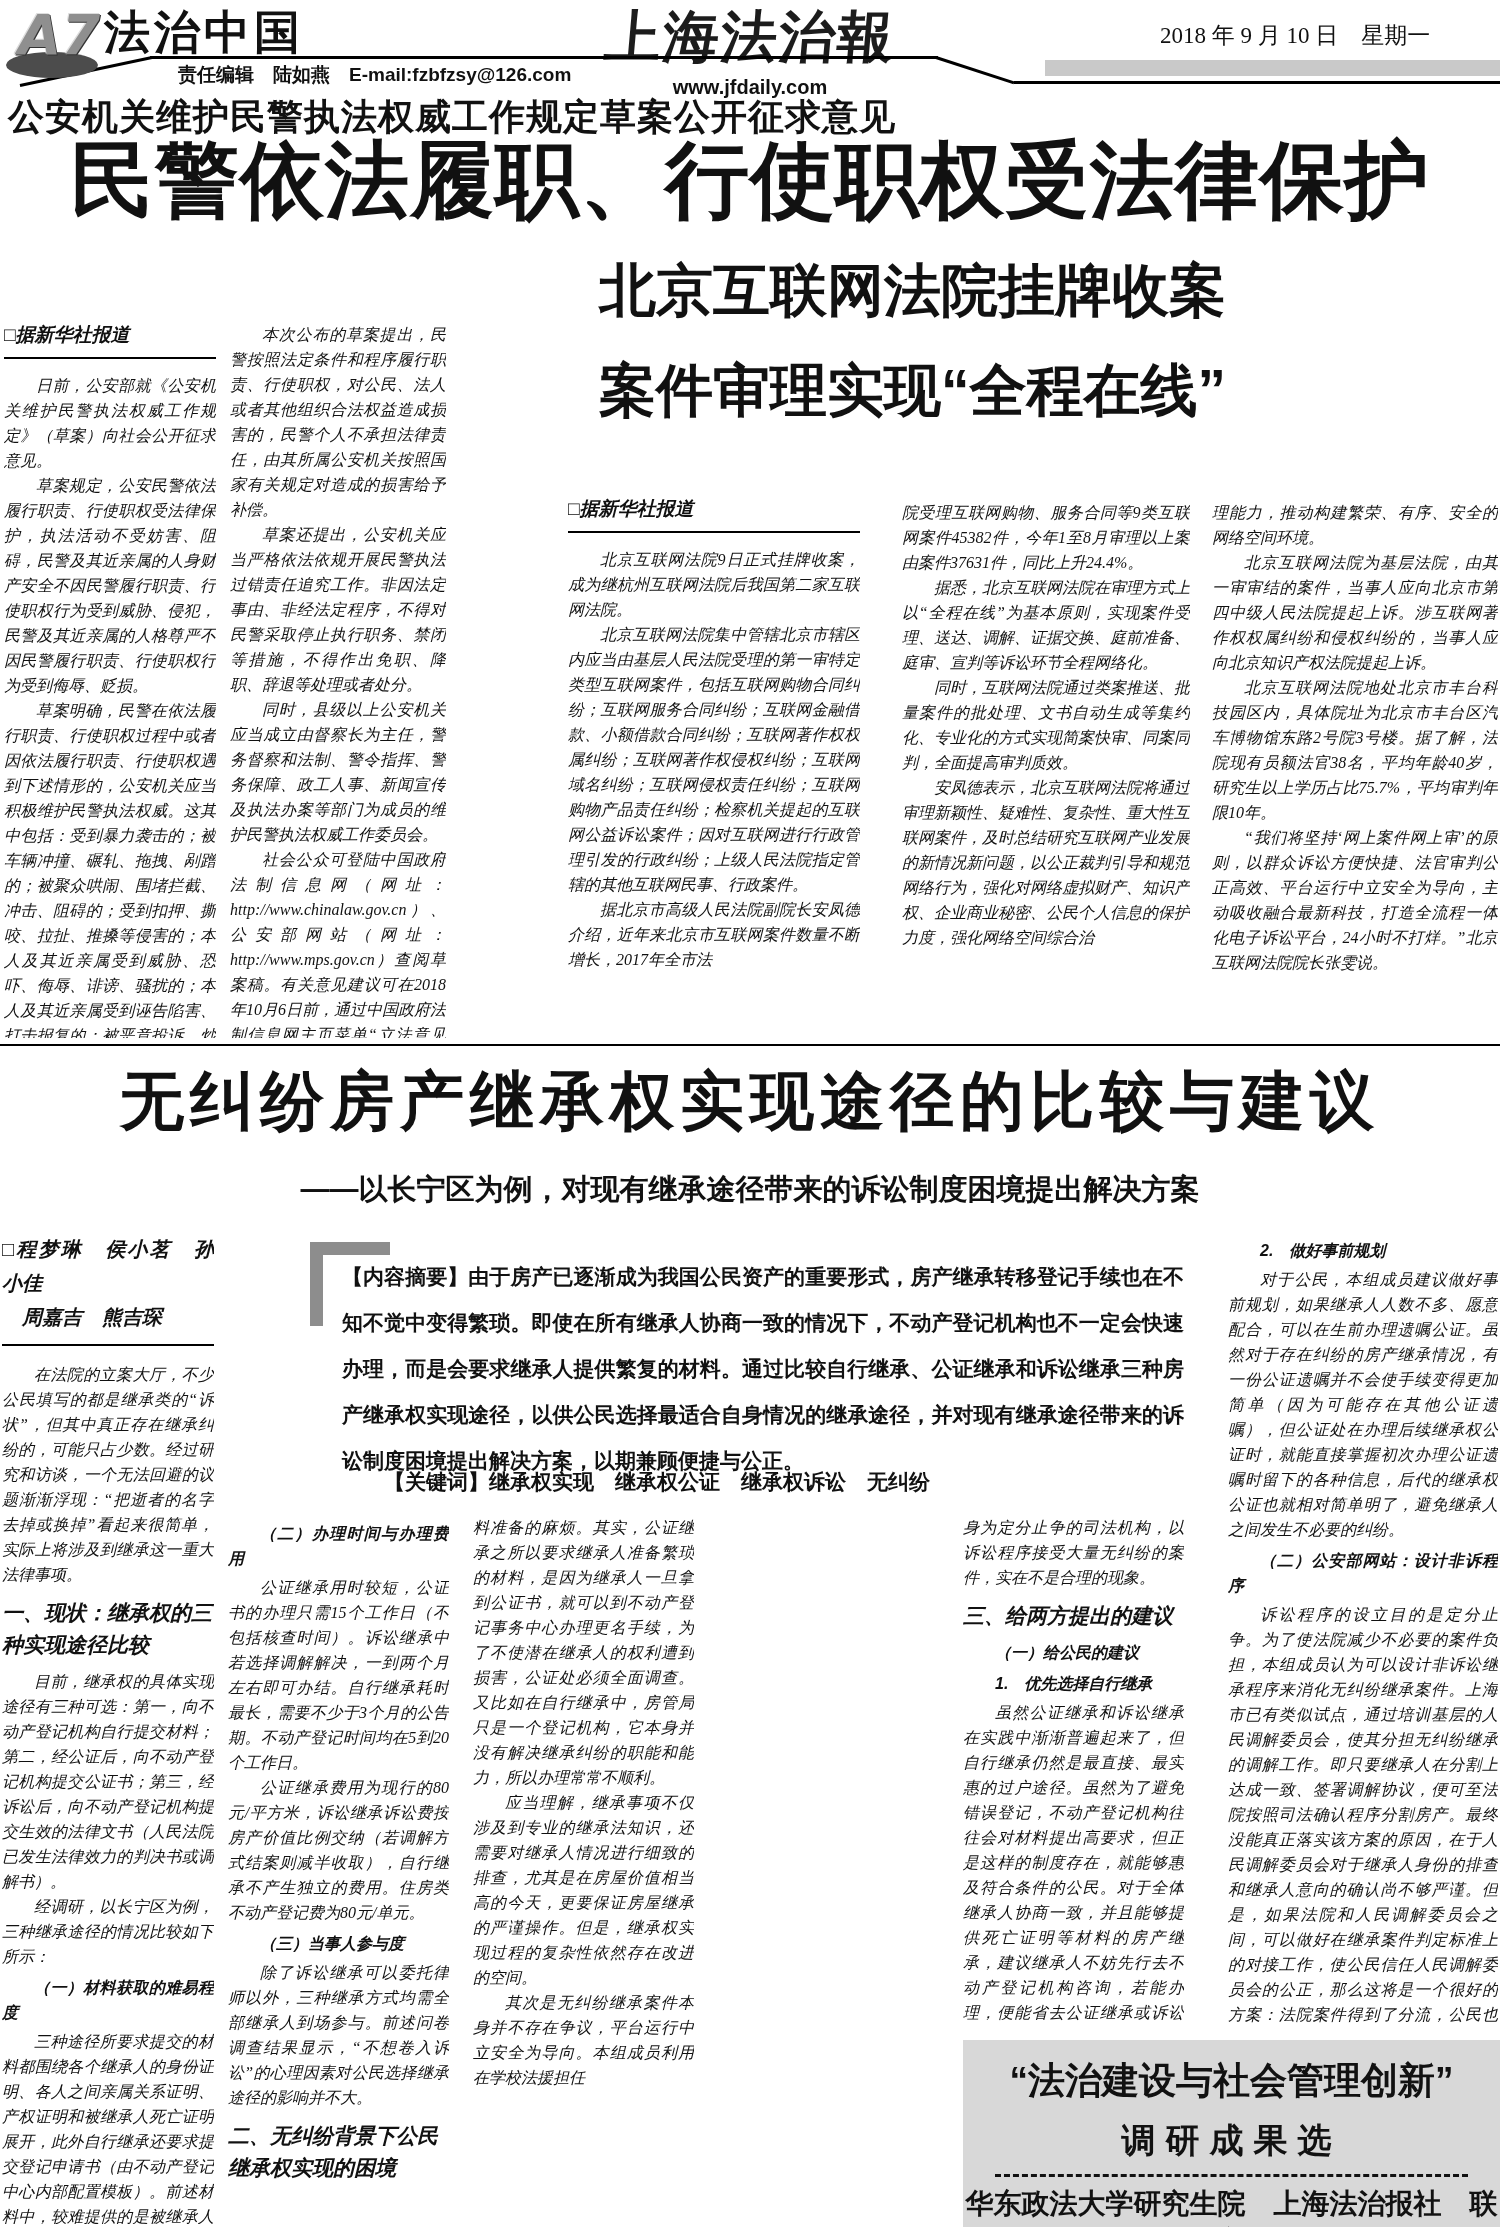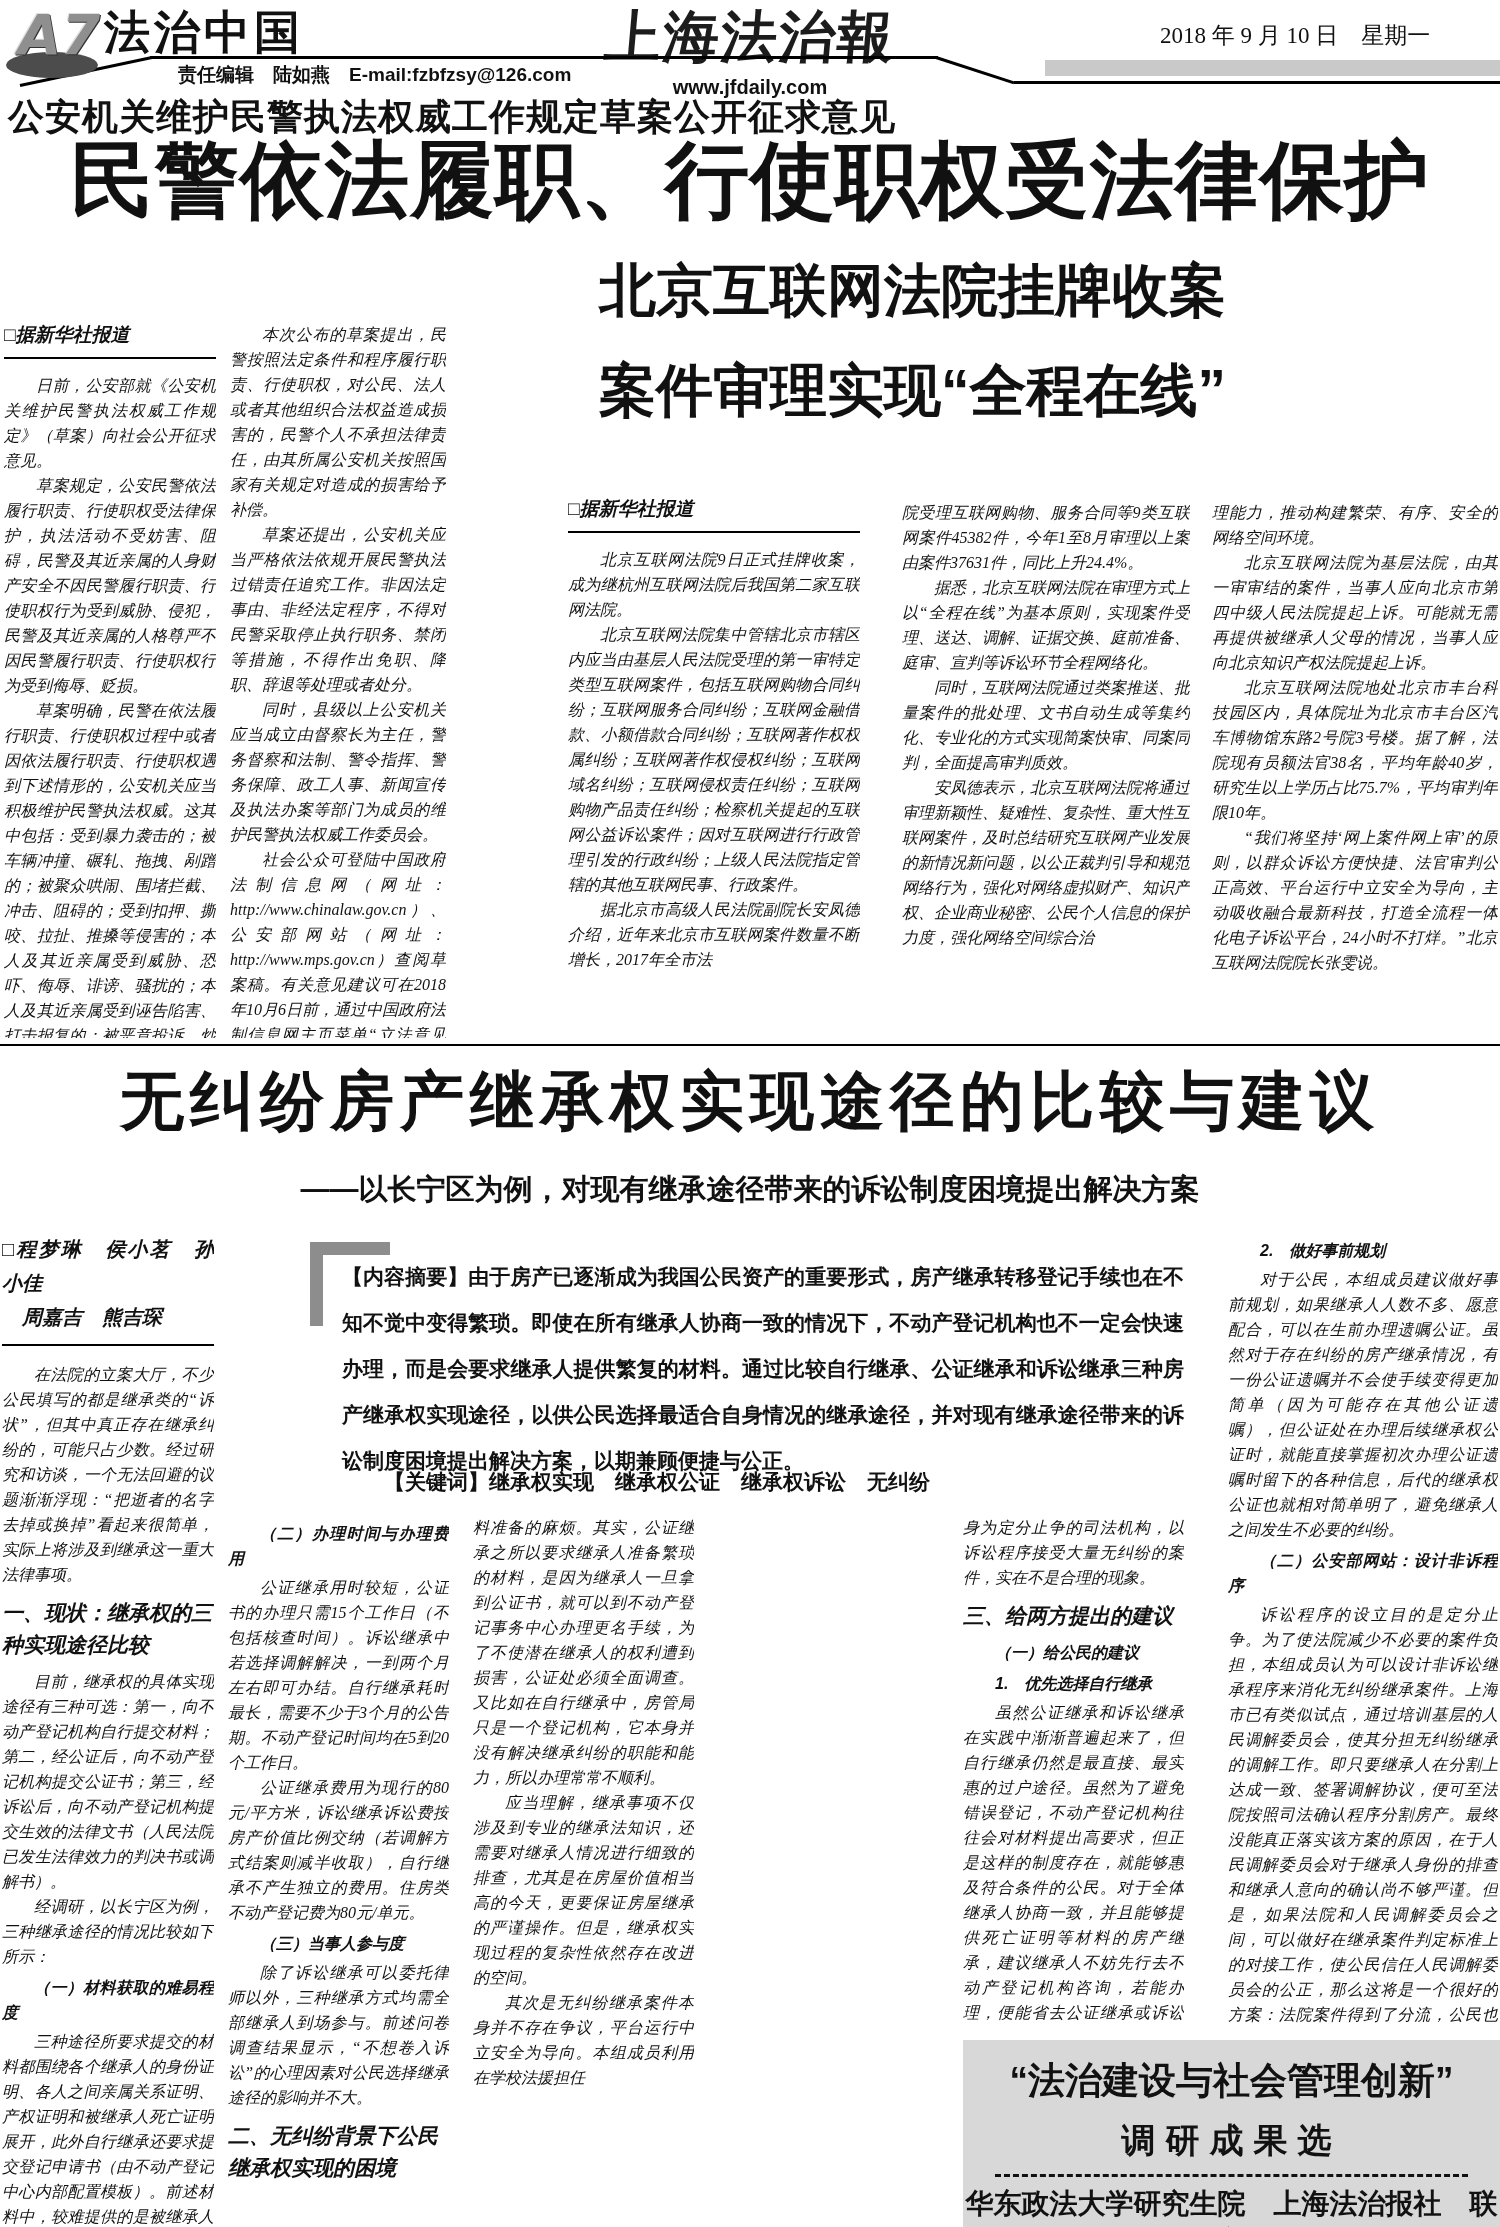--- a/index.html
+++ b/index.html
@@ -118,21 +118,21 @@
     <div>
         <div class="blk c">院受理互联网购物、服务合同等9类互联网案件45382件，今年1至8月审理以上案由案件37631件，同比上升24.4%。</div>
         <div class="blk p">据悉，北京互联网法院在审理方式上以“全程在线”为基本原则，实现案件受理、送达、调解、证据交换、庭前准备、庭审、宣判等诉讼环节全程网络化。</div>
         <div class="blk p">同时，互联网法院通过类案推送、批量案件的批处理、文书自动生成等集约化、专业化的方式实现简案快审、同案同判，全面提高审判质效。</div>
         <div class="blk p">安凤德表示，北京互联网法院将通过审理新颖性、疑难性、复杂性、重大性互联网案件，及时总结研究互联网产业发展的新情况新问题，以公正裁判引导和规范网络行为，强化对网络虚拟财产、知识产权、企业商业秘密、公民个人信息的保护力度，强化网络空间综合治</div>
       </div>
   </div>
   <div class="abs col" style="left:1212px;top:500px;width:286px;height:540px;">
     <div>
         <div class="blk c">理能力，推动构建繁荣、有序、安全的网络空间环境。</div>
-        <div class="blk p">北京互联网法院为基层法院，由其一审审结的案件，当事人应向北京市第四中级人民法院提起上诉。可能就无需再提供被继承人父母的情况，当事人应向北京知识产权法院提起上诉。</div>
+        <div class="blk p">北京互联网法院为基层法院，由其一审审结的案件，当事人应向北京市第四中级人民法院提起上诉。涉互联网著作权权属纠纷和侵权纠纷的，当事人应向北京知识产权法院提起上诉。</div>
         <div class="blk p">北京互联网法院地处北京市丰台科技园区内，具体院址为北京市丰台区汽车博物馆东路2号院3号楼。据了解，法院现有员额法官38名，平均年龄40岁，研究生以上学历占比75.7%，平均审判年限10年。</div>
         <div class="blk p">“我们将坚持‘网上案件网上审’的原则，以群众诉讼方便快捷、法官审判公正高效、平台运行中立安全为导向，主动吸收融合最新科技，打造全流程一体化电子诉讼平台，24小时不打烊。”北京互联网法院院长张雯说。</div>
       </div>
   </div>
 
   <div class="abs divider" style="left:0px;top:1044px;width:1500px;height:2px;"></div>
 
   <div class="abs rhead" style="left:0px;top:1058px;width:1500px;">无纠纷房产继承权实现途径的比较与建议</div>
   <div class="abs rsub" style="left:0px;top:1170px;width:1500px;">——以长宁区为例，对现有继承途径带来的诉讼制度困境提出解决方案</div>
 

